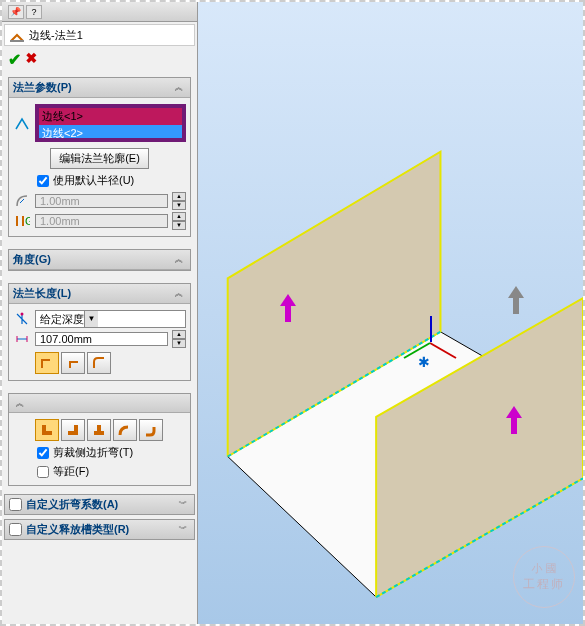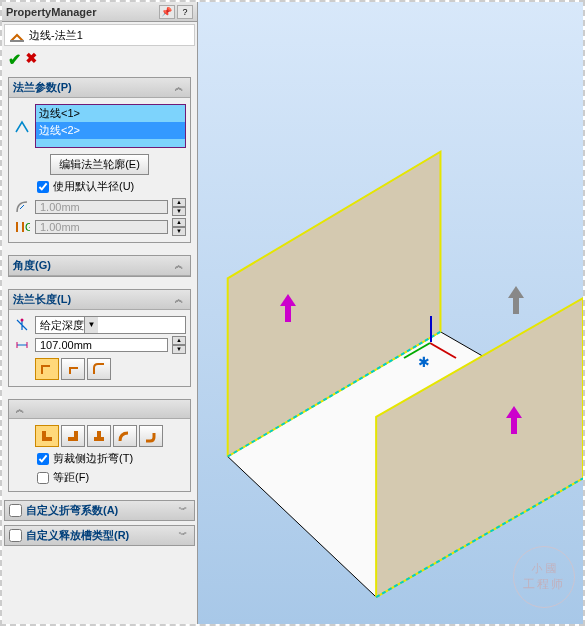--- a/index.html
+++ b/index.html
@@ -13,21 +13,21 @@
 .actions{padding:2px 6px;display:flex;gap:4px}
 .chk-ic{color:#009900;font-size:16px;font-weight:bold}
 .x-ic{color:#cc0000;font-size:14px;font-weight:bold}
 .section{margin:6px;border:1px solid #999;background:#f8f8f8}
 .sec-hdr{background:linear-gradient(#e4e4e4,#cccccc);padding:2px 4px;display:flex;align-items:center;border-bottom:1px solid #aaa}
 .sec-title{flex:1;color:#003f7a;font-weight:bold}
 .chevron{width:14px;height:14px;display:flex;align-items:center;justify-content:center;color:#555;font-size:9px}
 .sec-body{padding:4px;background:#f0f0f0}
 .row{display:flex;align-items:center;margin:2px 0;gap:4px}
 .ic{width:18px;height:18px;display:flex;align-items:center;justify-content:center;flex-shrink:0}
-.listbox{flex:1;background:#7dd3fc;border:1px solid #701a75;height:44px;overflow:hidden}
+.listbox{flex:1;background:#be185d;border:4px solid #701a75;height:38px;overflow:hidden}
 .list-item{padding:1px 3px}
 .list-item.sel{background:#3399ff;color:#fff}
 .btn{background:linear-gradient(#fff,#e0e0e0);border:1px solid #888;padding:2px 8px;border-radius:0;display:inline-block}
 .dim-input{flex:1;background:#fff;border:1px solid #888;padding:2px 4px;height:14px;display:flex;align-items:center}
 .dim-input.dis{background:#e8e8e8;color:#999}
 .spinner{width:14px;height:18px;display:flex;flex-direction:column}
 .spinner div{flex:1;background:#e0e0e0;border:1px solid #888;font-size:6px;text-align:center;line-height:7px}
 .combo{flex:1;background:#fff;border:1px solid #888;padding:2px 4px;height:18px;display:flex;align-items:center}
 .combo-arr{width:14px;height:16px;background:#e0e0e0;border-left:1px solid #888;text-align:center;font-size:8px;line-height:16px;margin:-2px -4px -2px 0}
 .toggle-group{display:flex;gap:2px;padding:2px}
@@ -87,21 +87,20 @@
     </div>
   <div class="origin-star">✱</div>
   <div class="wm">
     <div>小 國</div>
     <div class="big">工程师</div>
   </div>
 </div>
 
 <div class="panel">
   <div class="hdr">
-    <span class="hdr-title">PropertyManager</span>
     <div class="hdr-btn">📌</div>
     <div class="hdr-btn">?</div>
   </div>
 
   <div class="feature-hdr">
     <span class="ic">
       <svg width="16" height="16">
           <path d="M2 14 L8 8 L14 14" stroke="#cc6600" fill="none" stroke-width="2"></path>
           <rect x="1" y="13" width="14" height="2" fill="#888"></rect>
         </svg>

